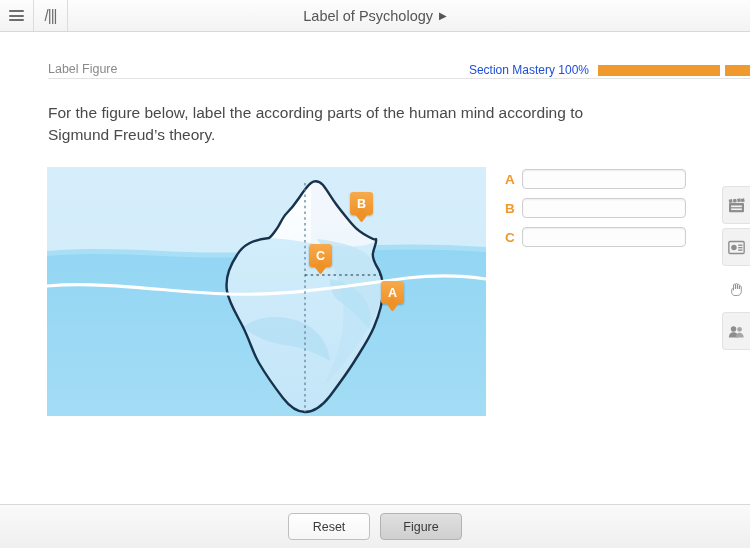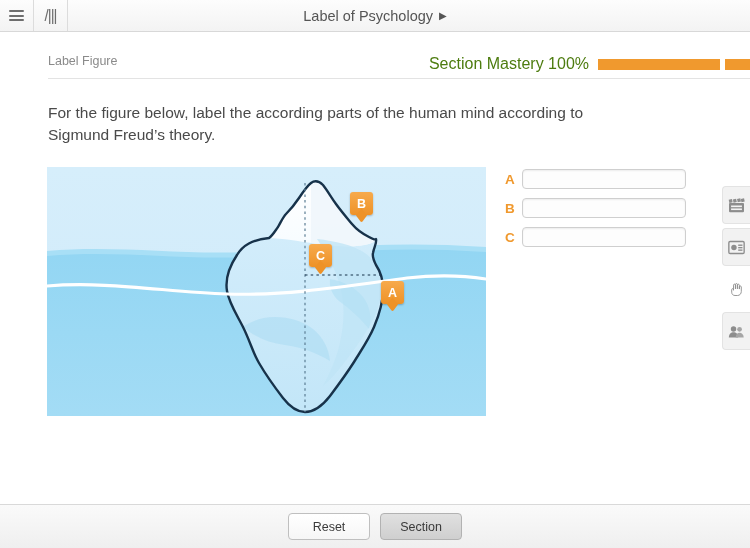--- a/index.html
+++ b/index.html
@@ -63,42 +63,42 @@
     font-size: 10px;
     color: #555;
     line-height: 1;
     position: relative;
     top: 0px;
   }
 
   
   .subheader {
     position: absolute;
-    left: 0; top: 32px;
+    left: 0; top: 40px;
     width: 750px;
     height: 47px;
     background: #fff;
     box-sizing: border-box;
     padding-left: 32px;
   }
   .label-figure {
     position: absolute;
     left: 48px; top: 22px;
     font-size: 12.5px;
     color: #8a8a8a;
   }
   .mastery-wrap {
     position: absolute;
     right: 0px; top: 23px;
     display: flex;
     align-items: center;
   }
   .mastery-text {
-    font-size: 16px;
-    color: #4d7c0f;
+    font-size: 12px;
+    color: #1d4ed8;
     margin-right: 9px;
     white-space: nowrap;
   }
   .mastery-bar {
     display: flex;
     align-items: center;
   }
   .mastery-seg1 {
     width: 122px;
     height: 11px;
@@ -468,14 +468,14 @@
       <path d="M1 15 C1 11.2 3.6 9 6.5 9 C9.4 9 12 11.2 12 15 Z" fill="#8d8d8d"></path>
       <circle cx="13.6" cy="5.4" r="2.8" fill="#a6a6a6"></circle>
       <path d="M9 15 C9 11.6 11.2 9.6 13.6 9.6 C16 9.6 18.5 11.6 18.5 15 Z" fill="#a6a6a6"></path>
     </svg>
   </div>
 
 </div>
 
 <div class="footer">
   <button class="btn btn-reset">Reset</button>
-  <button class="btn btn-confirm">Section</button>
+  <button class="btn btn-confirm">Figure</button>
 </div>
 
 </body></html>

